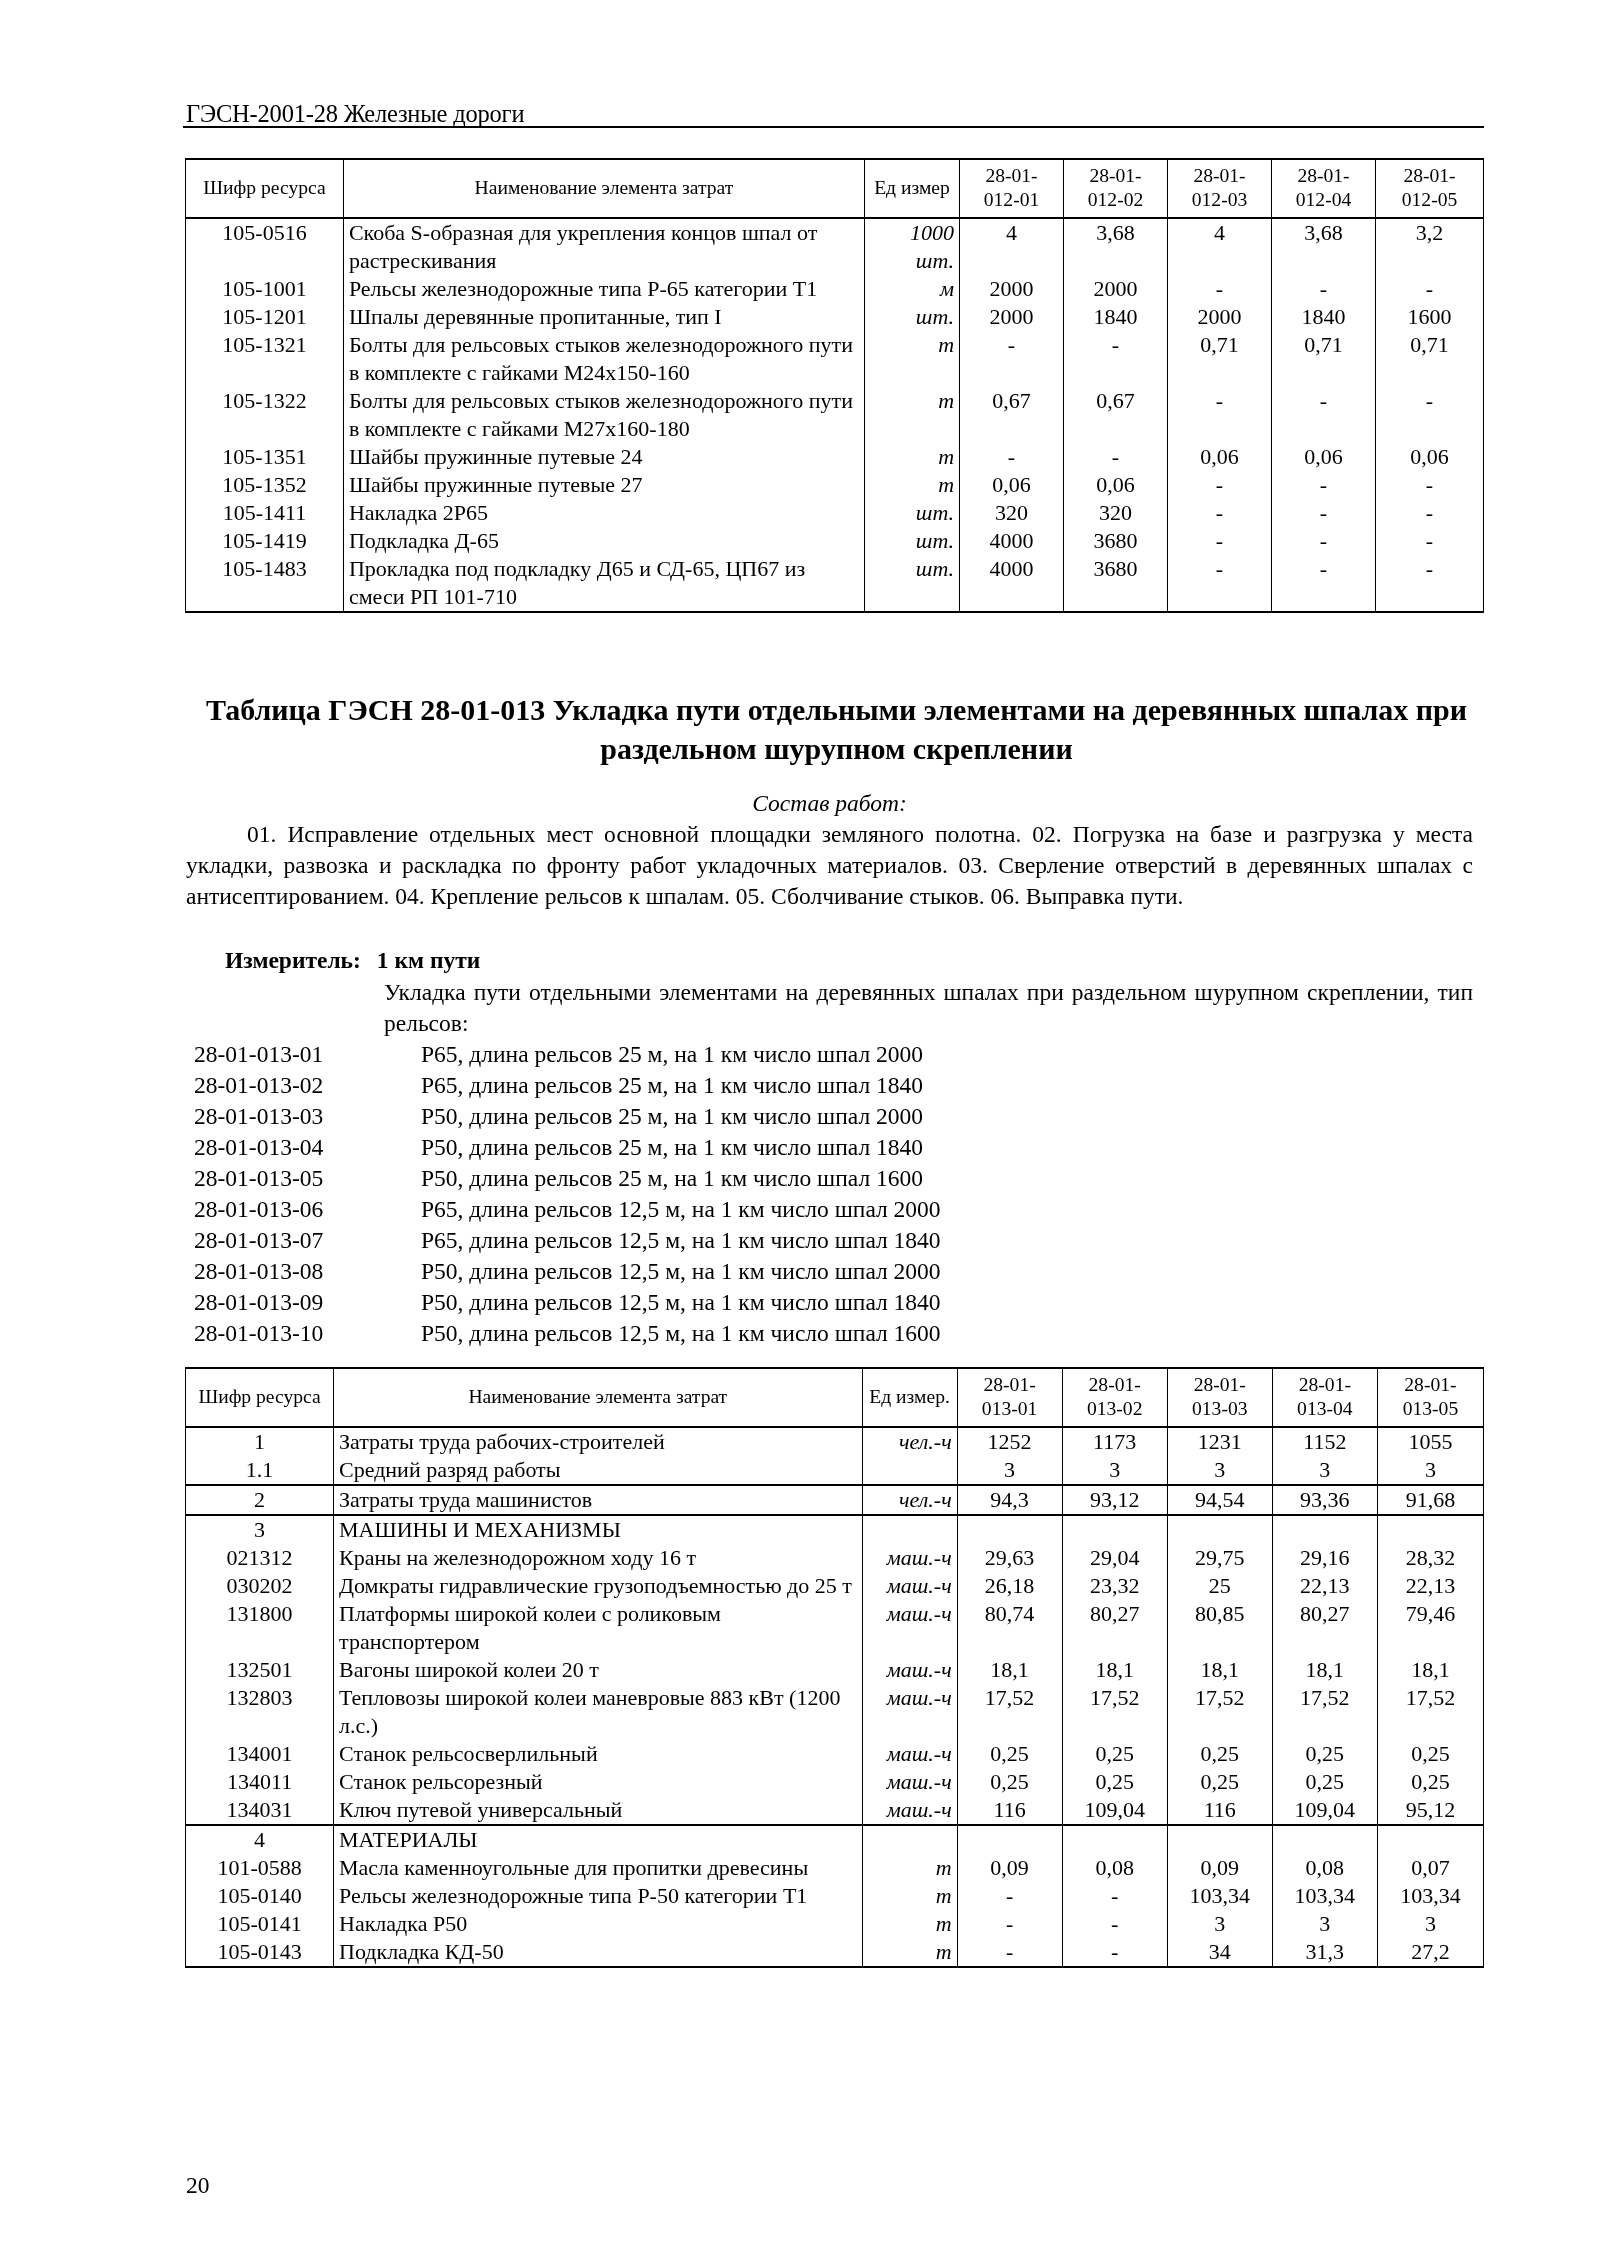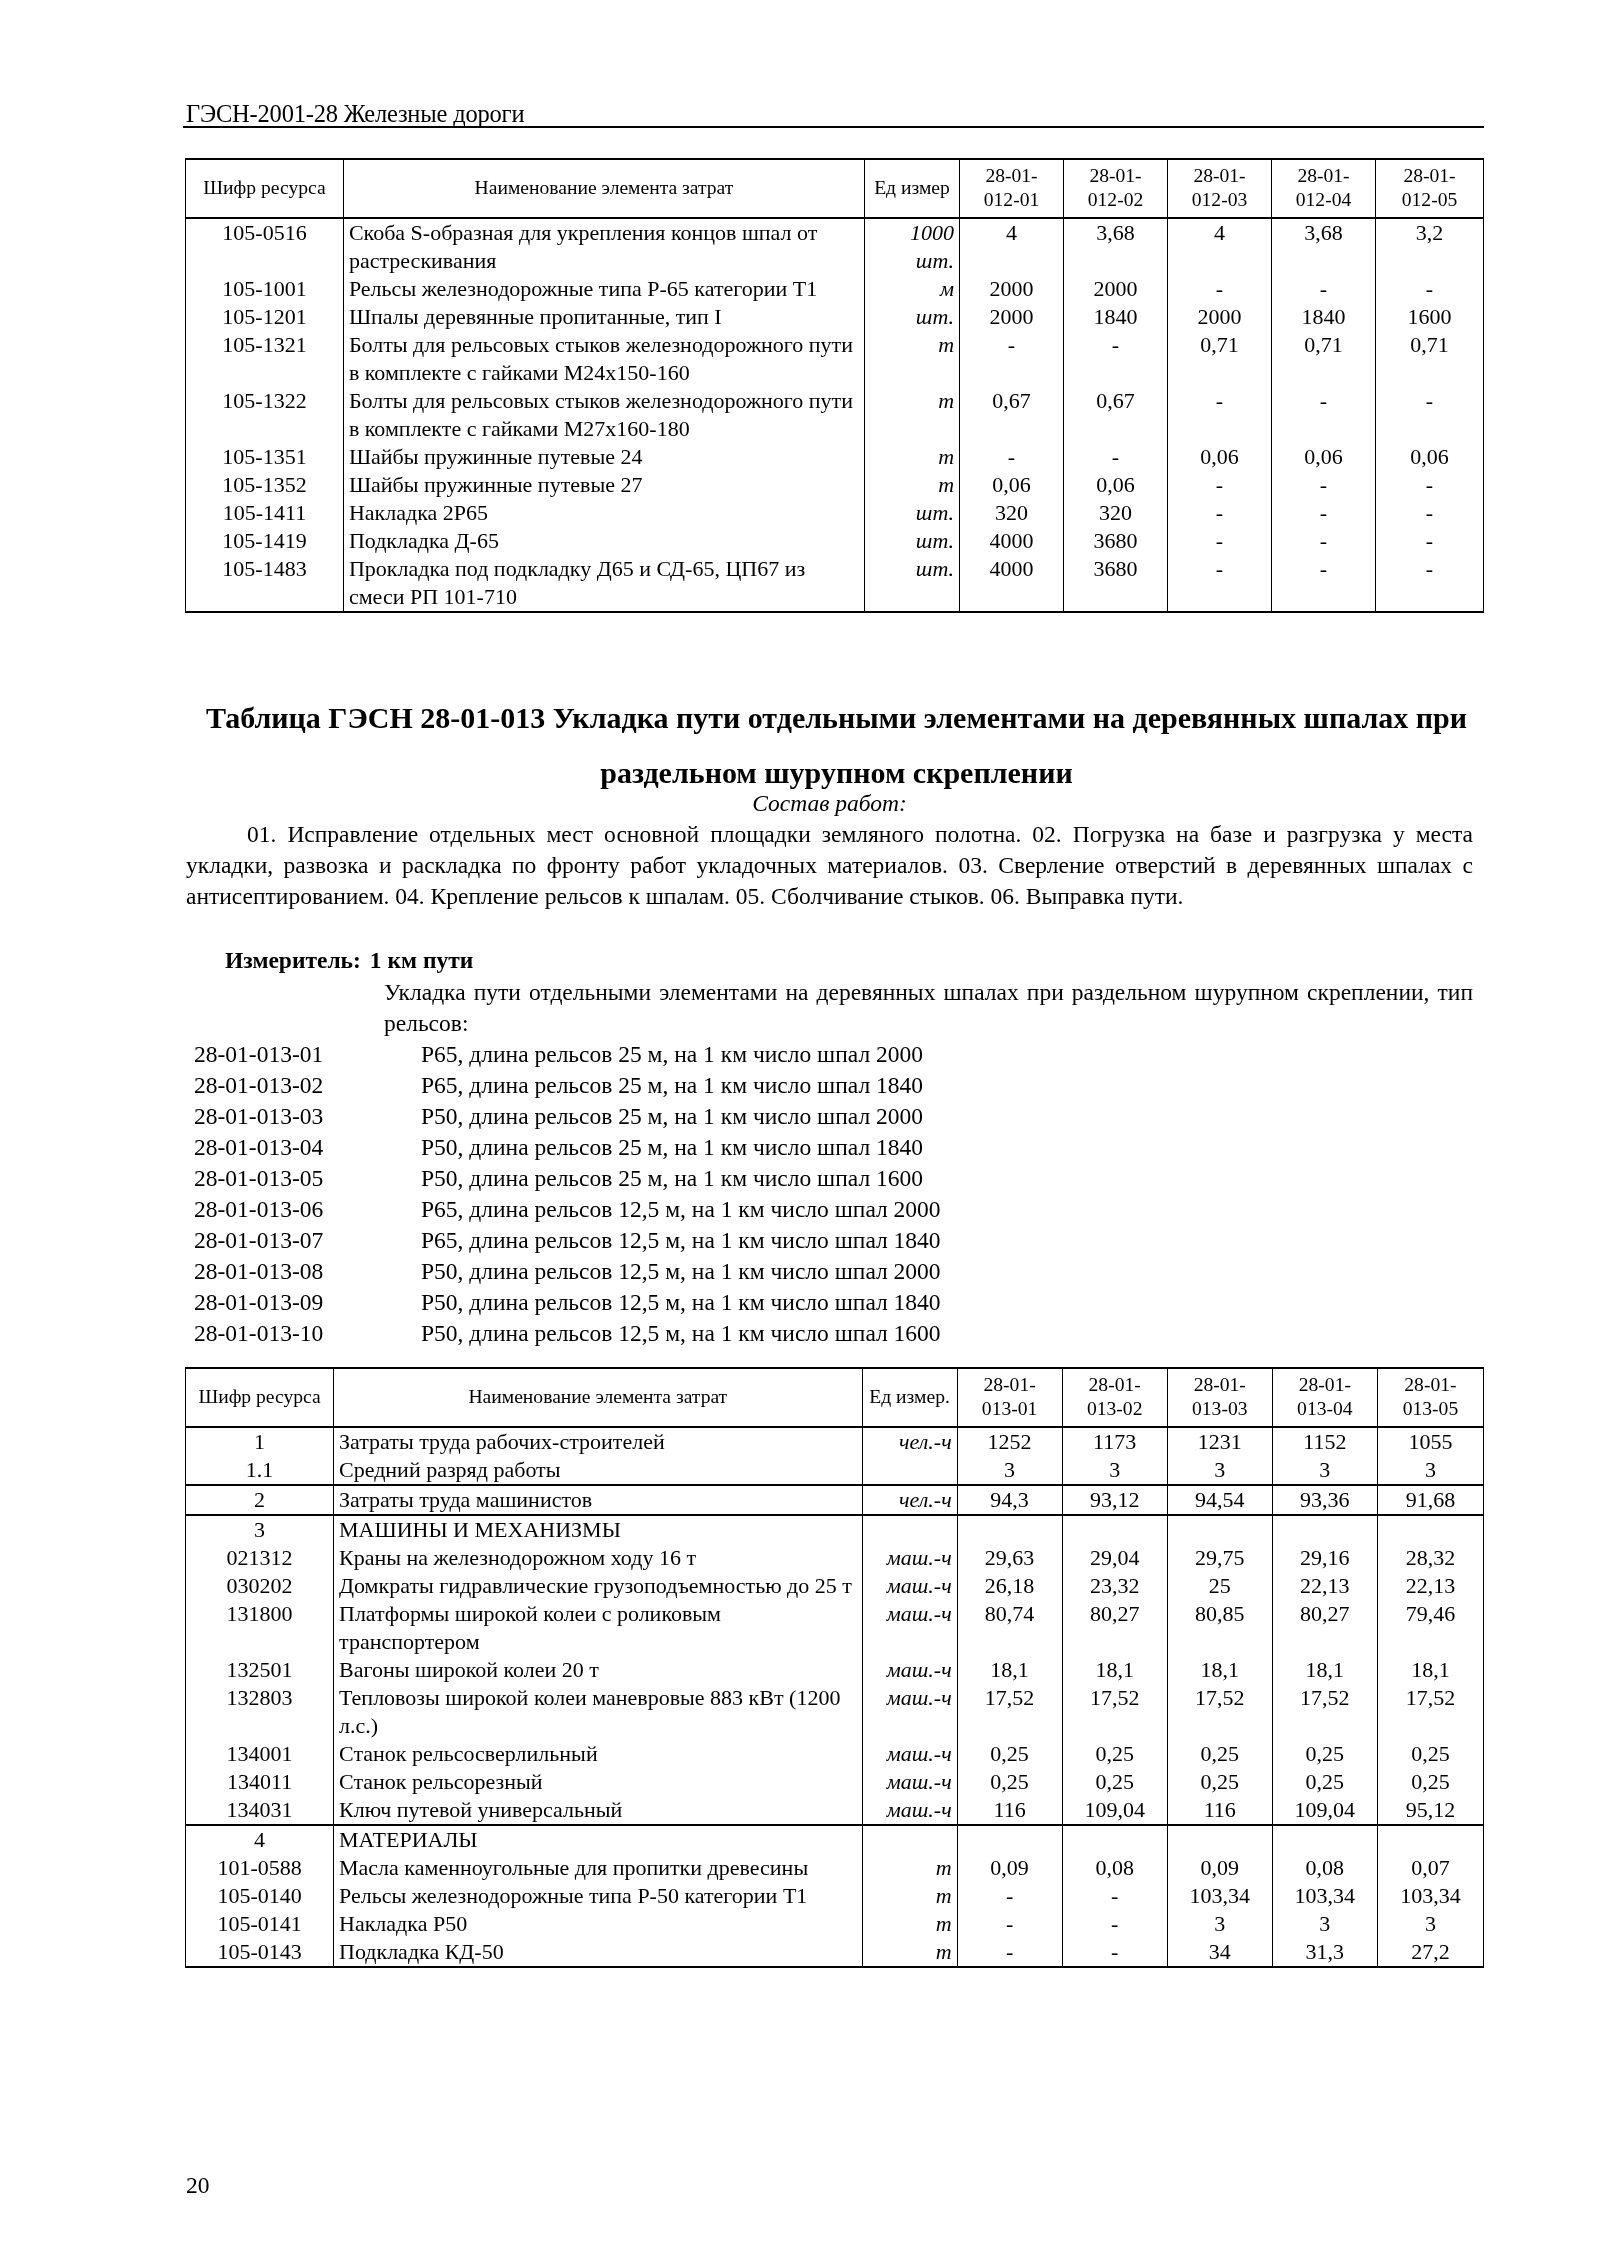--- a/index.html
+++ b/index.html
@@ -29,34 +29,34 @@
   }
   table.gesn tbody tr:last-child td { border-bottom: 2.9px solid #000; }
   table.gesn tr.group-start td { border-top: 2.4px solid #000; }
   td.code { text-align: center; margin-top: 12px; }
   td.unit { text-align: right; font-style: italic; }
   td.val  { text-align: center; }
   td.name { text-align: left; }
   td.section-title { font-weight: bold; }
   .table-title {
     position: absolute; left: 186px; top: 690px; width: 1301px;
-    font-weight: bold; font-size: 30px; line-height: 55px; text-align: center;
+    font-weight: bold; font-size: 30px; line-height: 39px; text-align: center;
   }
   .composition-label {
     position: absolute; left: 179px; top: 790px; width: 1301px;
     text-align: center; font-style: italic; font-size: 23.5px;
   }
   .composition-text {
     position: absolute; left: 186px; top: 819px; width: 1287px;
     font-size: 23.5px; line-height: 31px; text-align: justify; text-indent: 61px;
   }
   .meter {
     position: absolute; left: 225px; top: 947px; font-size: 23.5px; font-weight: bold;
   }
-  .meter .value { margin-left: 9px; }
+  .meter .value { margin-left: 16px; }
   .variants-intro {
     position: absolute; left: 384px; top: 977px; width: 1089px;
     font-size: 23.5px; line-height: 31px; text-align: justify;
   }
   .variants {
     position: absolute; left: 186px; top: 1039px; font-size: 23.5px; line-height: 31px; margin-left: 8px;
   }
   .variant-row { display: flex; height: 31px; }
   .variant-code { width: 227px; }
   .page-number {

